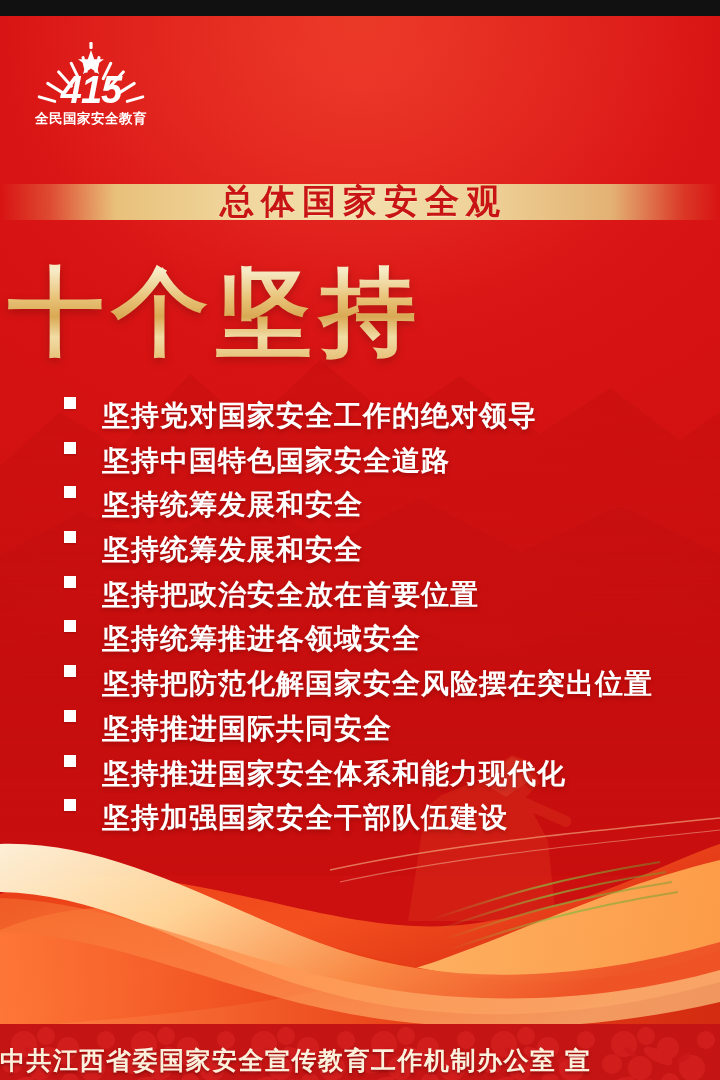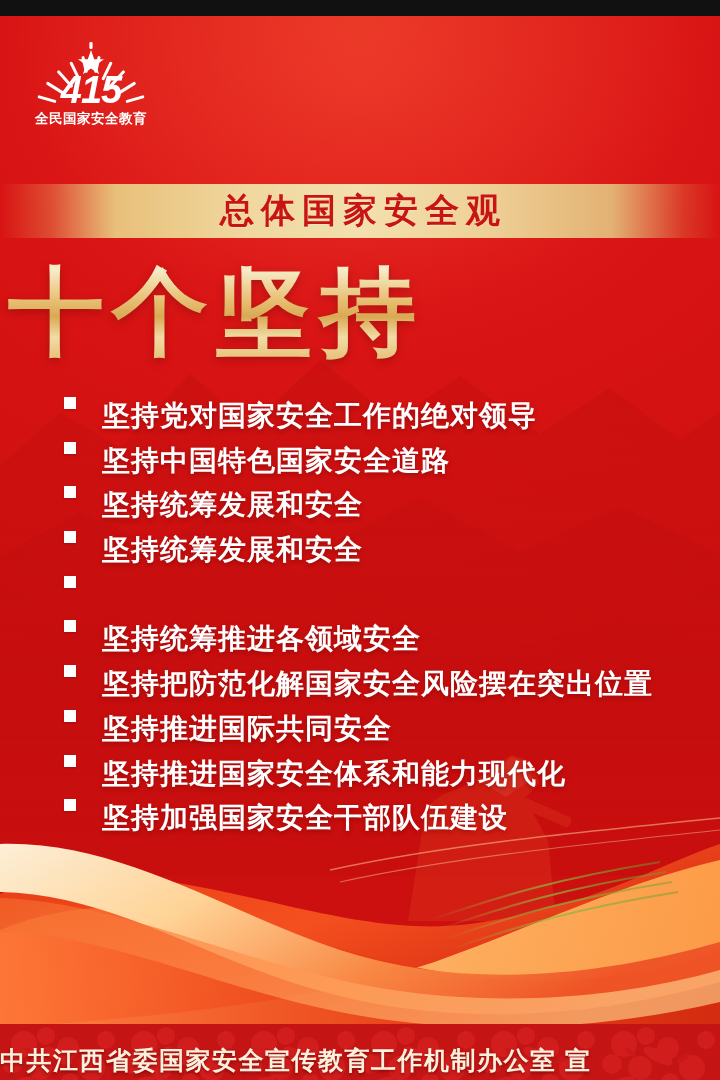--- a/index.html
+++ b/index.html
@@ -41,21 +41,21 @@
   .waves svg{display:block;width:100%;height:100%;}
 
   
   .logo{
     position:absolute;left:26px;top:24px;width:130px;height:92px;
   }
   .logo svg{display:block;width:100%;height:100%;}
 
   
   .banner{
-    position:absolute;left:0;right:0;top:168px;height:54px;
+    position:absolute;left:0;right:0;top:168px;height:36px;
     display:flex;align-items:center;justify-content:center;
     background:linear-gradient(90deg,
         rgba(226,168,90,0) 0%,
         rgba(231,178,104,.35) 7%,
         #e8c07a 16%,
         #f0d79e 34%,
         #f3e0ae 50%,
         #eed096 68%,
         #e3b173 85%,
         rgba(223,160,92,.25) 95%,
@@ -275,20 +275,21 @@
     <div class="list-item">
       <span class="bullet"></span>
       <span class="item-text">坚持统筹发展和安全</span>
     </div>
     <div class="list-item">
       <span class="bullet"></span>
       <span class="item-text">坚持统筹发展和安全</span>
     </div>
     <div class="list-item">
       <span class="bullet"></span>
+      <span class="item-text">坚持把政治安全放在首要位置</span>
     </div>
     <div class="list-item">
       <span class="bullet"></span>
       <span class="item-text">坚持统筹推进各领域安全</span>
     </div>
     <div class="list-item">
       <span class="bullet"></span>
       <span class="item-text">坚持把防范化解国家安全风险摆在突出位置</span>
     </div>
     <div class="list-item">

